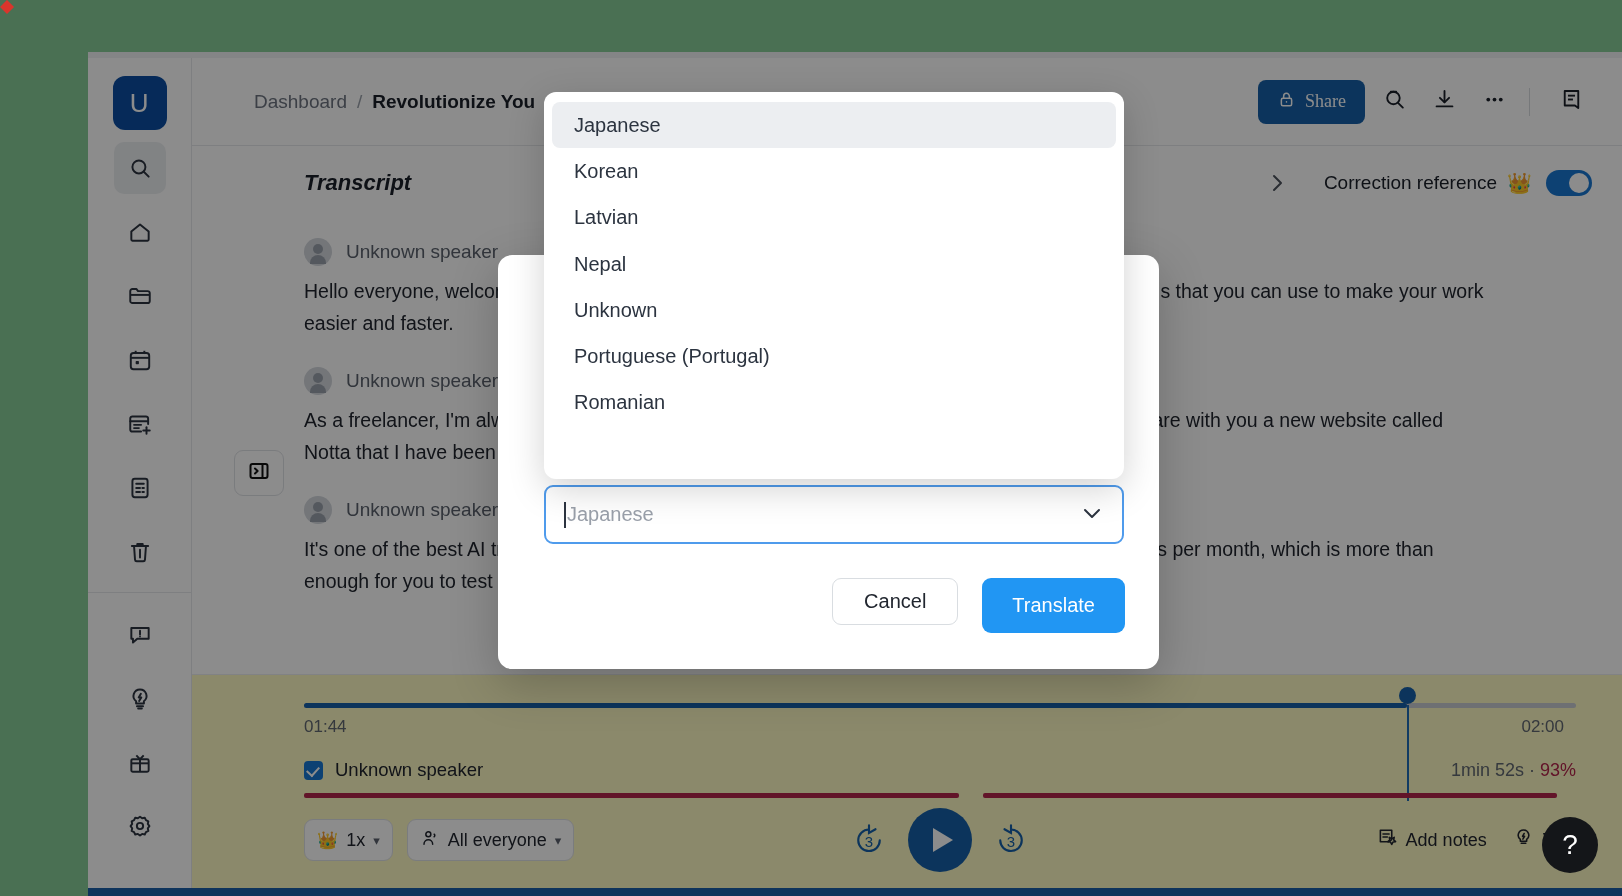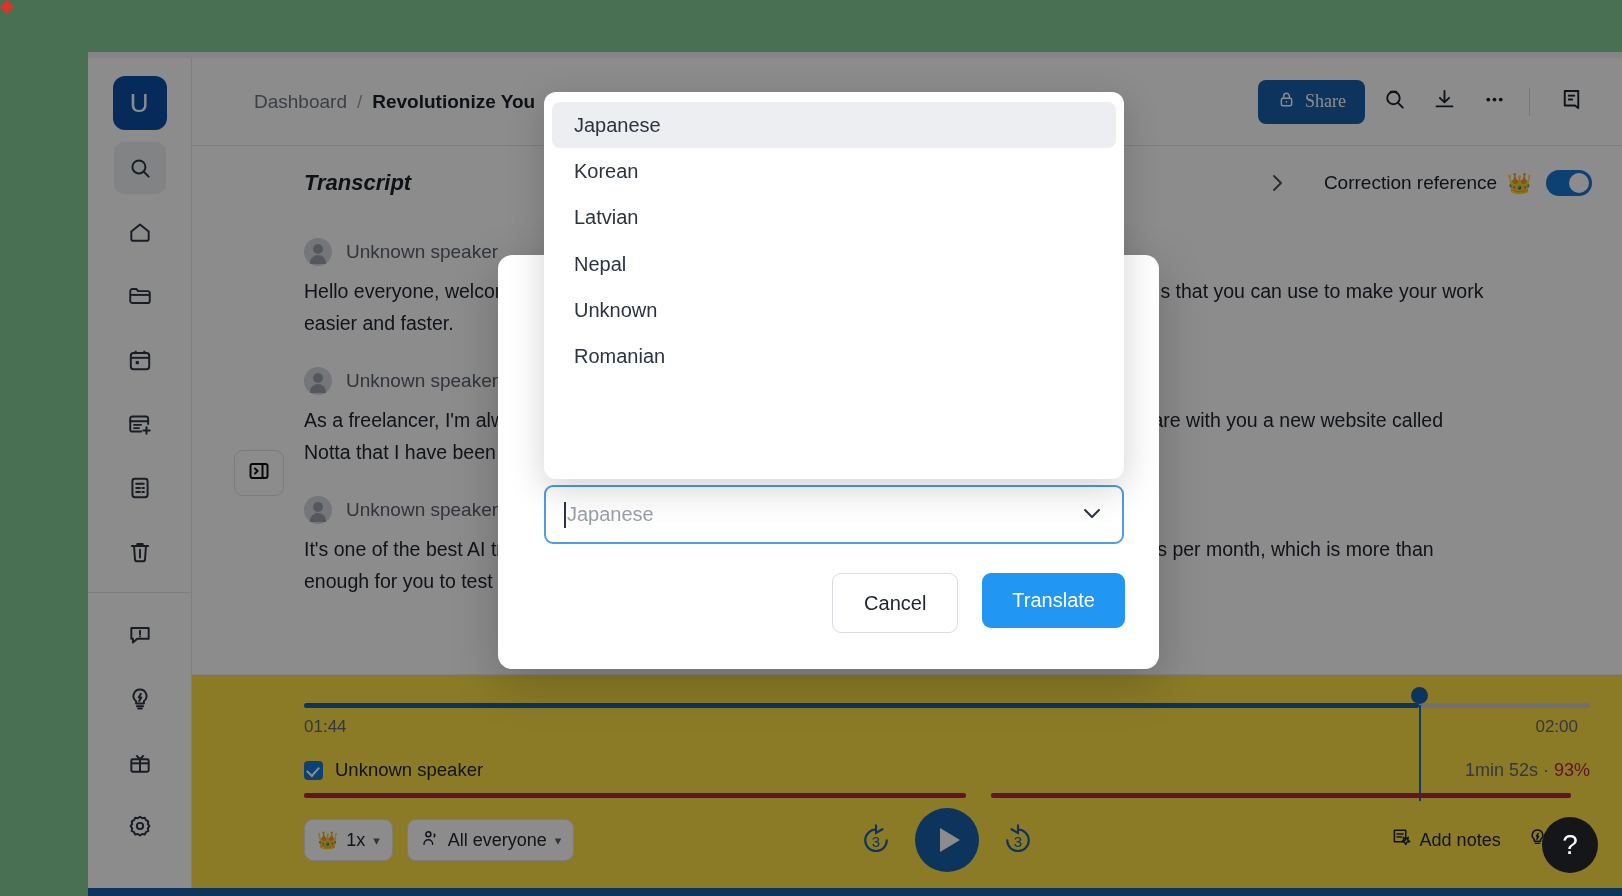--- a/index.html
+++ b/index.html
@@ -101,21 +101,21 @@
   .tr-name { font-size: 19px; color: #5b626d; }
   .tr-text { font-size: 19.5px; line-height: 1.62; color: #21262f; max-width: 1180px; }
 
   .panel-toggle {
     position: absolute; left: 42px; top: 230px; width: 50px; height: 46px;
     border: 1px solid #dfe2e6; border-radius: 9px; background: #fff;
     display: flex; align-items: center; justify-content: center; cursor: pointer; color:#111;
   }
 
   
-  .player { flex: 0 0 222px; background: #fde047; border-top: 1px solid #ebedf0; padding: 18px 32px 0 112px; position: relative; }
+  .player { flex: 0 0 222px; background: #fef9c3; border-top: 1px solid #ebedf0; padding: 18px 46px 0 112px; position: relative; }
   .wave-row { position: relative; height: 46px; }
   .progress-track {
     position: absolute; left: 0; right: 0; top: 10px; height: 5px; border-radius: 3px; background: #c9ccd1;
   }
   .progress-fill { position:absolute; left:0; top:0; height:5px; border-radius:3px; background:#1660a8; width: 86.7%; }
   .progress-knob { position:absolute; left: 86.7%; top:-6px; width:17px; height:17px; border-radius:50%; background:#1660a8; transform: translateX(-8px); }
   .playhead { position:absolute; left: 86.7%; top: 12px; width:2px; height:96px; background:#1f6cb5; }
   .time-left { position:absolute; left:0; top: 24px; font-size: 17px; color:#616871; }
   .time-right { position:absolute; right:12px; top: 24px; font-size: 17px; color:#616871; }
 
@@ -166,21 +166,21 @@
     border: 2px solid #4f9bec; border-radius: 9px; background:#fff;
     display:flex; align-items:center; padding: 0 18px; z-index: 62;
   }
   .select-caret-wrap { position: relative; width:100%; display:flex; align-items:center; }
   .caret-line { width:2px; height:26px; background:#2c3440; margin-right: 1px; }
   .select-placeholder { font-size: 20px; color: #9aa0aa; }
   .select-chevron { margin-left:auto; color:#2c3440; }
 
   .modal-actions { position:absolute; right: 34px; bottom: 36px; display:flex; gap: 24px; }
   .btn-cancel {
-    height: 60px; padding: 0 31px; border:1px solid #d9dde1; border-radius: 9px;
+    height: 47px; padding: 0 31px; border:1px solid #d9dde1; border-radius: 9px;
     background:#fff; font-size: 20px; color:#21262f; cursor:pointer; font-family:"Liberation Sans", sans-serif;
   }
   .btn-translate {
     height: 55px; padding: 0 30px; border:none; border-radius: 9px;
     background:#2196f3; color:#fff; font-size: 20px; cursor:pointer; font-family:"Liberation Sans", sans-serif;
   }
 
   
   .dropdown {
     position: absolute; left: 544px; top: 92px; width: 580px; height: 387px;
@@ -548,19 +548,20 @@
       <button class="btn-translate">Translate</button>
     </div>
   </div>
 
   <div class="dropdown">
     <div class="dd-item sel">Japanese</div>
     <div class="dd-item">Korean</div>
     <div class="dd-item">Latvian</div>
     <div class="dd-item">Nepal</div>
     <div class="dd-item">Unknown</div>
+    <div class="dd-item">Portuguese (Portugal)</div>
     <div class="dd-item">Romanian</div>
   </div>
 
   <div class="fab">
     <span>?</span>
   </div>
 </div>
 
 </body></html>

